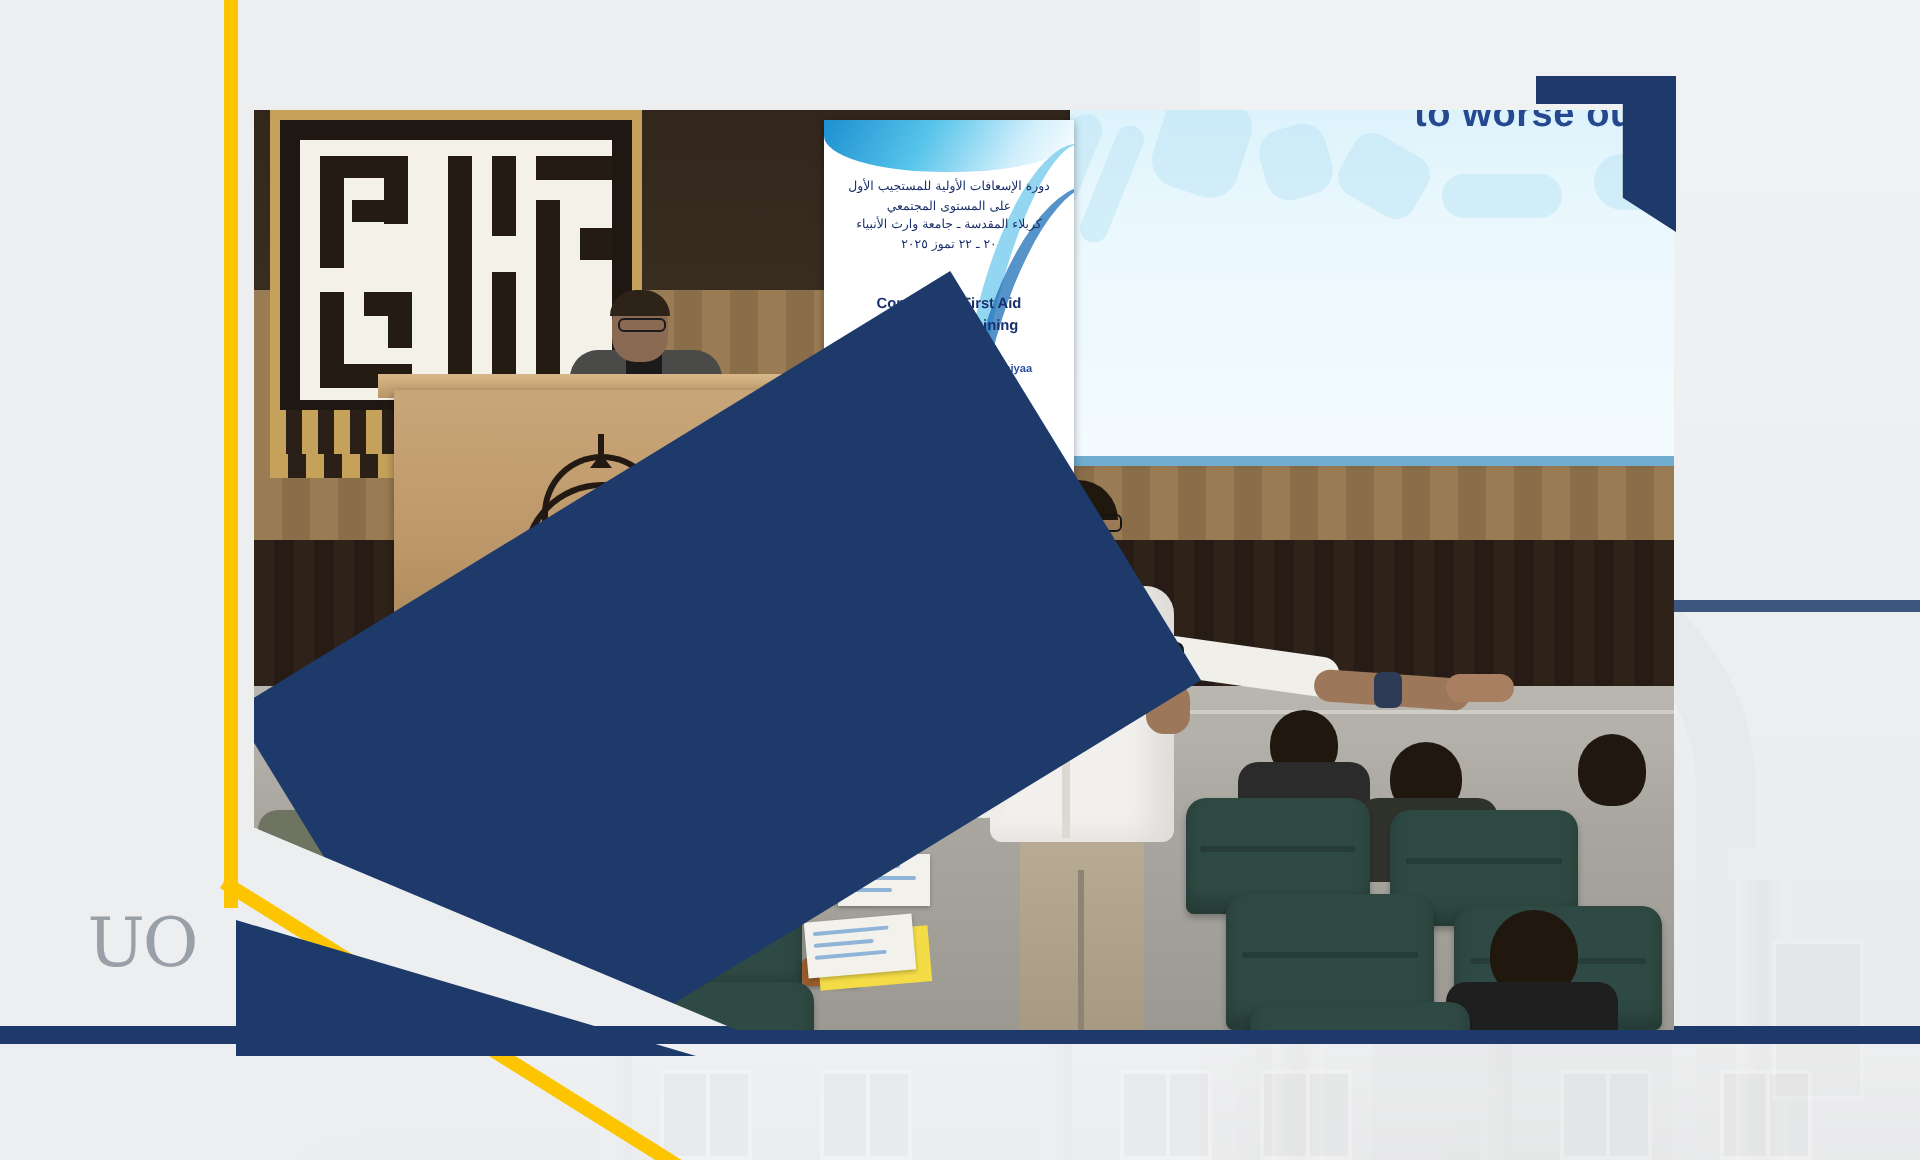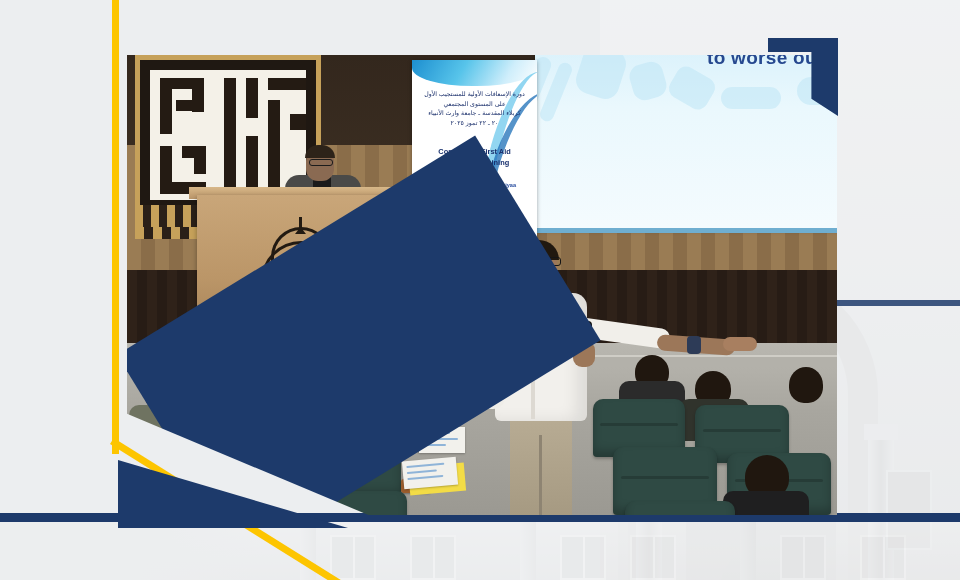--- a/index.html
+++ b/index.html
@@ -480,15 +480,16 @@
       <div class="diag-navy"></div>
 
     </div>
   </div>
 
   <div class="chevron"></div>
 
   <div class="navy-tri"></div>
 
   <div class="logo">
+    <div class="logo-row r1">UO</div>
   </div>
 
 </div>
 
 </body></html>

